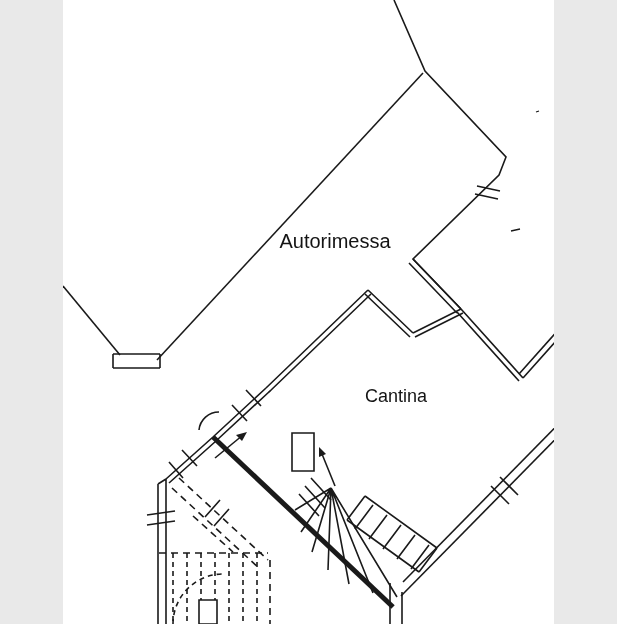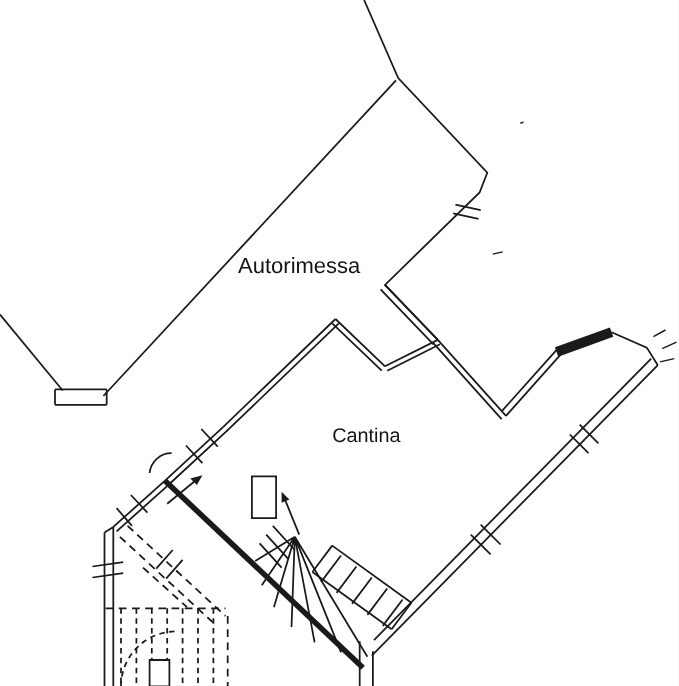--- a/index.html
+++ b/index.html
@@ -1,17 +1,17 @@
 <!DOCTYPE html>
 <html><head>
 <meta charset="utf-8">
 <style>
   html,body{margin:0;padding:0;background:#e9e9e9;}
   .stage{
-    width:617px;height:624px;position:relative;margin:0 auto;
+    width:491px;height:624px;position:relative;margin:0 auto;
     background:#ffffff;overflow:hidden;
     font-family:"Liberation Sans", sans-serif;
   }
   svg{display:block}
   svg path, svg line{fill:none;stroke-width:1.6;stroke-linecap:butt;stroke-linejoin:miter}
   .w5{stroke-width:5}
   .w9{stroke-width:9}
   .thin{stroke-width:1.3}
   .dashed{stroke-dasharray:7 5}
   .dashed2{stroke-dasharray:5 4}

